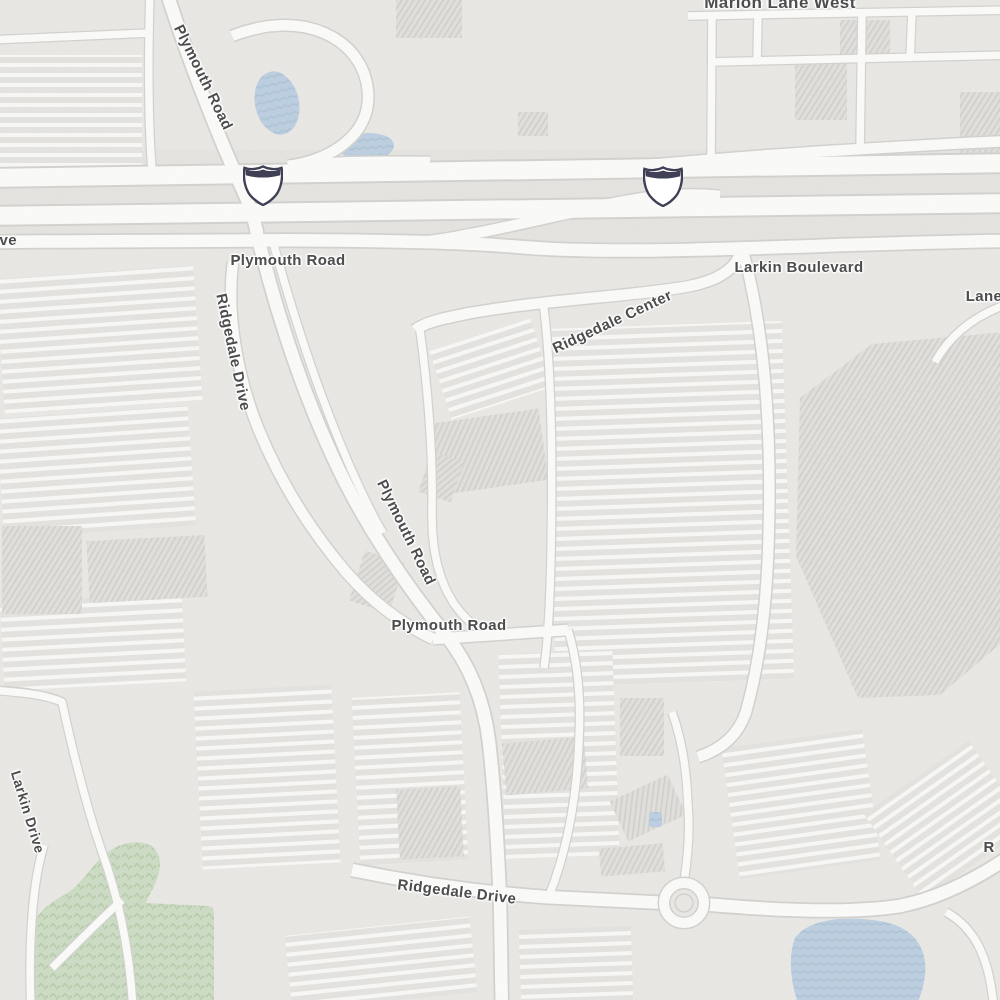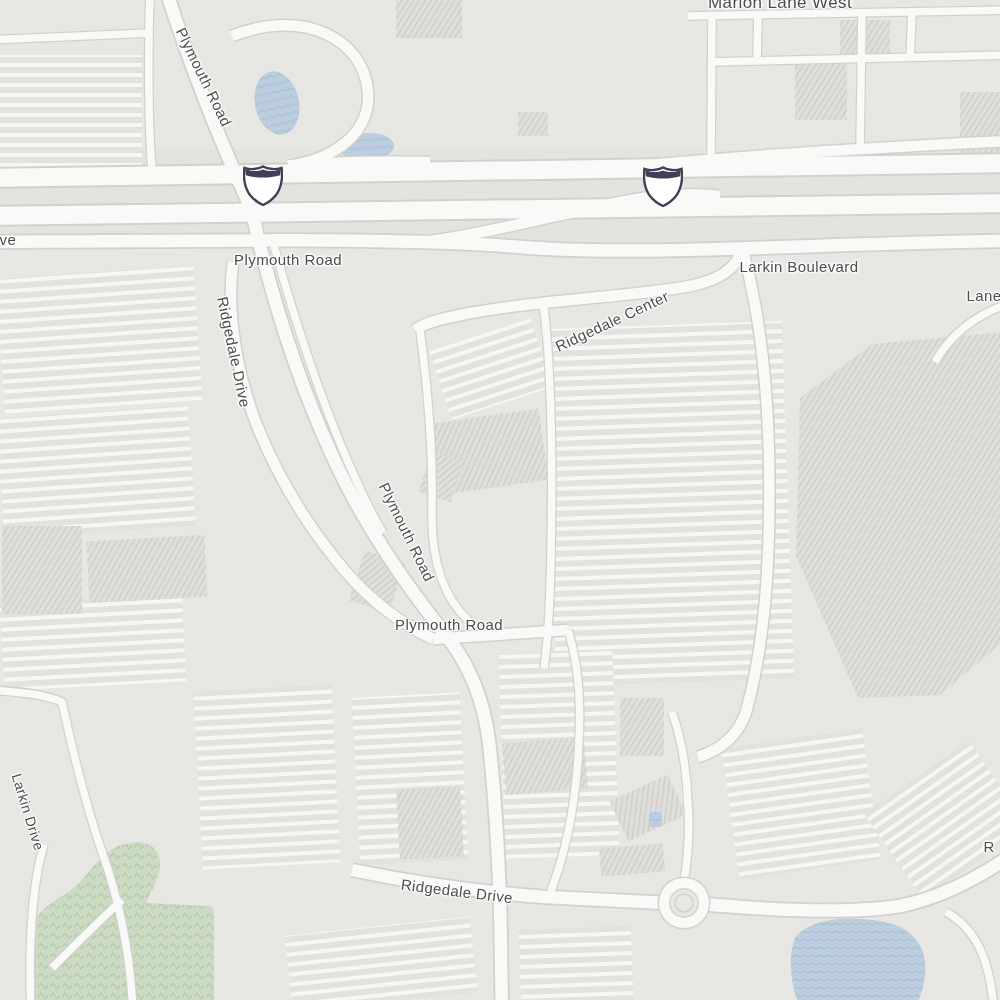--- a/index.html
+++ b/index.html
@@ -12,21 +12,21 @@
   body{width:1000px;height:1000px;overflow:hidden;background:var(--bg);
        font-family:"Liberation Sans","DejaVu Sans",sans-serif;}
   #map{position:relative;width:1000px;height:1000px;overflow:hidden;background:var(--bg);}
   #basemap{position:absolute;left:0;top:0;}
   .cas{fill:none;stroke:var(--casing);stroke-linejoin:round;}
   .fil{fill:none;stroke:var(--road);stroke-linejoin:round;}
   .cas-fwy{stroke-width:22}.fil-fwy{stroke-width:18}
   .cas-major{stroke-width:16}.fil-major{stroke-width:12.5}
   .cas-std{stroke-width:13.5}.fil-std{stroke-width:10.5}
   .cas-minor{stroke-width:10}.fil-minor{stroke-width:7.5}
-  #label-layer,#shield-layer{position:absolute;left:0;top:0;width:1000px;height:1000px;pointer-events:none;}
+  #label-layer,#shield-layer{position:absolute;left:0;top:0;width:1000px;height:1000px;pointer-events:none;font-weight:bold;}
   .map-label{position:absolute;white-space:nowrap;color:var(--label);letter-spacing:.4px;
      text-shadow:0 0 2px var(--halo),0 0 2px var(--halo),0 0 3px var(--halo),
                  1px 1px 2px var(--halo),-1px -1px 2px var(--halo),1px -1px 2px var(--halo),-1px 1px 2px var(--halo);}
   .shield{position:absolute;width:40px;height:42px;}
 </style>
 </head>
 <body>
 
 <div id="map">
 <svg id="basemap" width="1000" height="1000" viewBox="0 0 1000 1000" xmlns="http://www.w3.org/2000/svg">

